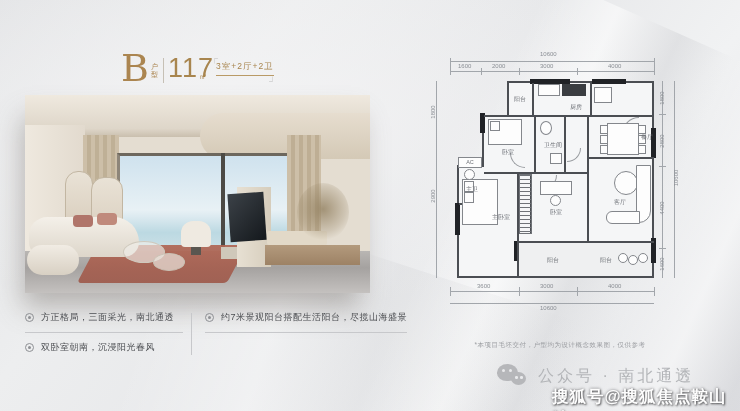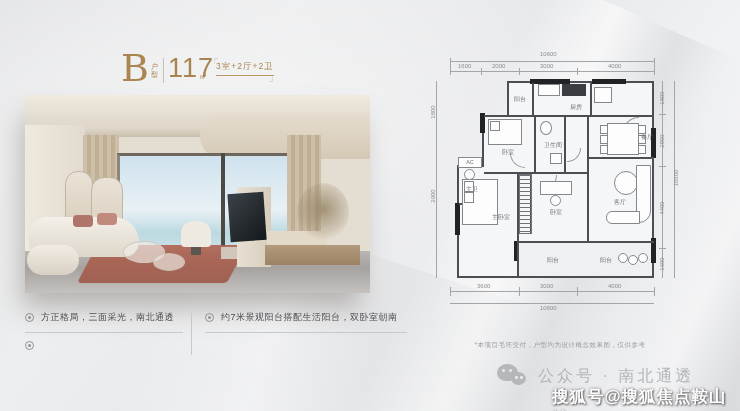--- a/index.html
+++ b/index.html
@@ -138,27 +138,28 @@
   </div>
 
   <div class="abs" style="left:25px;top:311px;width:158px;">
     <div class="feat-row">
       <span class="bullet"></span>
       <span class="feat-text">方正格局，三面采光，南北通透</span>
     </div>
     <div class="hline" style="margin:8px 0;"></div>
     <div class="feat-row">
       <span class="bullet"></span>
+      <span class="feat-text">双卧室朝南，沉浸阳光春风</span>
     </div>
   </div>
   <div class="abs vline" style="left:191px;top:313px;height:42px;"></div>
   <div class="abs" style="left:205px;top:311px;width:202px;">
     <div class="feat-row">
       <span class="bullet"></span>
-      <span class="feat-text">约7米景观阳台搭配生活阳台，双卧室朝南</span>
+      <span class="feat-text">约7米景观阳台搭配生活阳台，尽揽山海盛景</span>
     </div>
     <div class="hline" style="margin:8px 0;"></div>
   </div>
 
   <div id="plan" class="abs">
 
     <div class="dimtxt" style="left:118px;top:-2px;">10600</div>
     <div class="dim" style="left:28px;top:8px;width:204px;height:1px;"></div>
     <div class="dim" style="left:28px;top:18px;width:204px;height:1px;"></div>
     <div class="dim" style="left:28px;top:5px;width:1px;height:17px;"></div>

